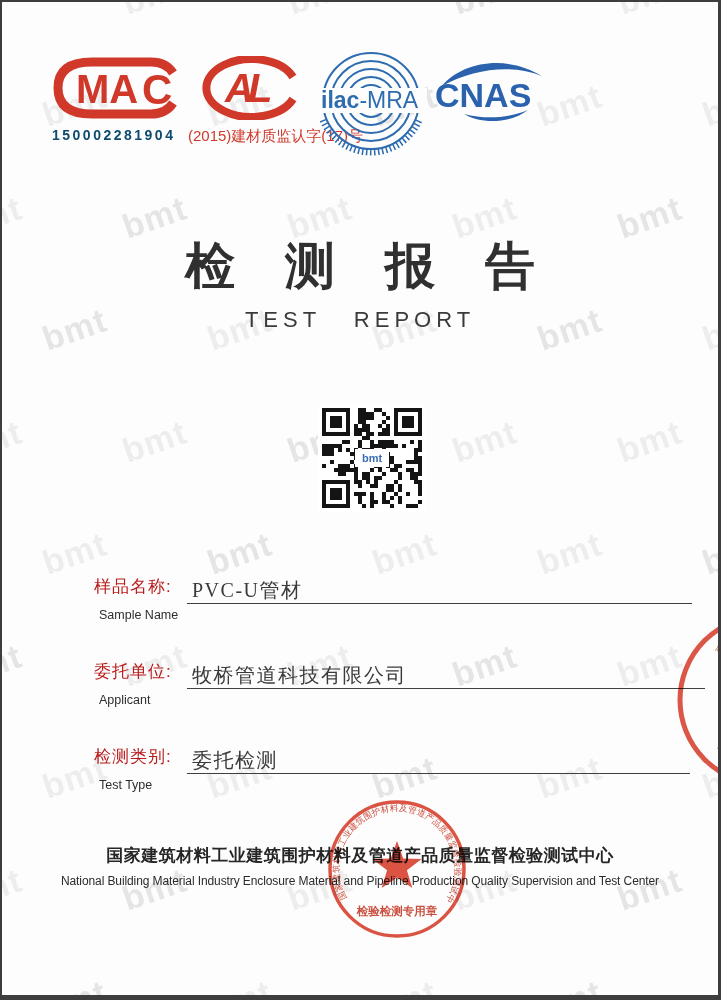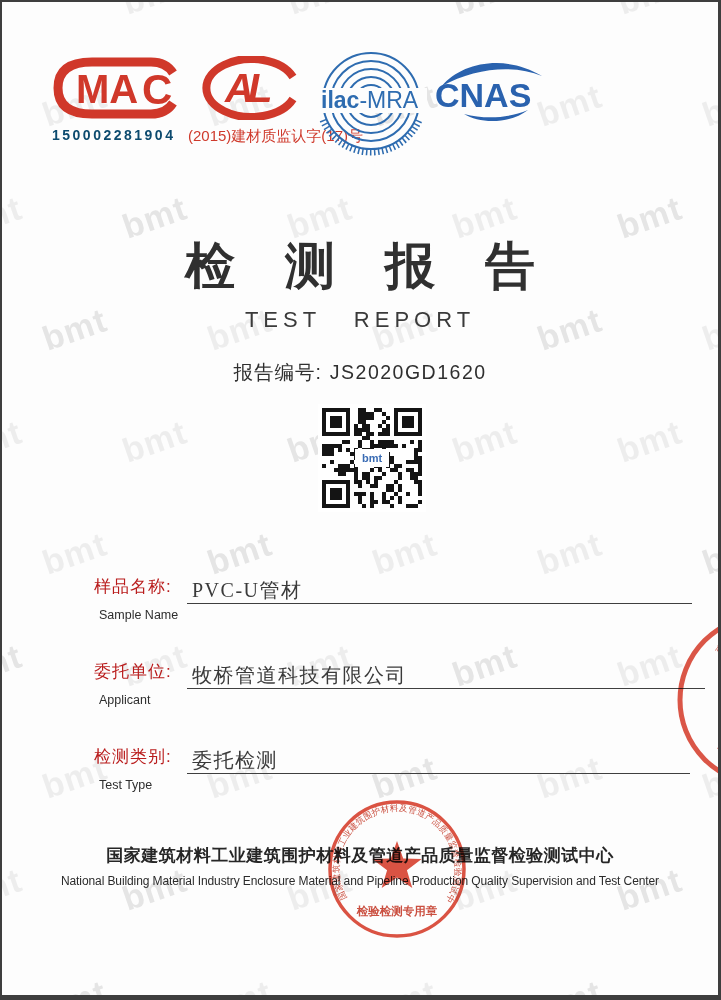--- a/index.html
+++ b/index.html
@@ -152,23 +152,20 @@
       <path d="M8 74 A52 52 0 0 0 104 74" fill="none" stroke="#2e6cb0" stroke-width="7" stroke-dasharray="1.5 2.5"></path>
       <rect x="0" y="42" width="112" height="25" fill="#fdfdfd"></rect>
       <text x="6" y="62" font-size="23" fill="#2e6cb0"><tspan font-weight="800">ilac</tspan><tspan font-weight="500">-MRA</tspan></text>
     </svg>
   </div>
 
 
   <div class="title-cn">检　测　报　告</div>
   <div class="title-en">TEST REPORT</div>
 
-  <div class="report-no">
-    <span class="lbl">报告编号:</span><span class="val">JS2020GD1620</span>
-  </div>
 
   <div class="qr" id="qr"><svg width="108" height="108" viewBox="0 0 108 108" xmlns="http://www.w3.org/2000/svg">
         <rect width="108" height="108" fill="#ffffff"></rect>
         <rect x="40" y="4" width="4" height="4" fill="#141414"></rect>
         <rect x="44" y="4" width="4" height="4" fill="#141414"></rect>
         <rect x="56" y="4" width="4" height="4" fill="#141414"></rect>
         <rect x="60" y="4" width="4" height="4" fill="#141414"></rect>
         <rect x="40" y="8" width="4" height="4" fill="#141414"></rect>
         <rect x="44" y="8" width="4" height="4" fill="#141414"></rect>
         <rect x="48" y="8" width="4" height="4" fill="#141414"></rect>

